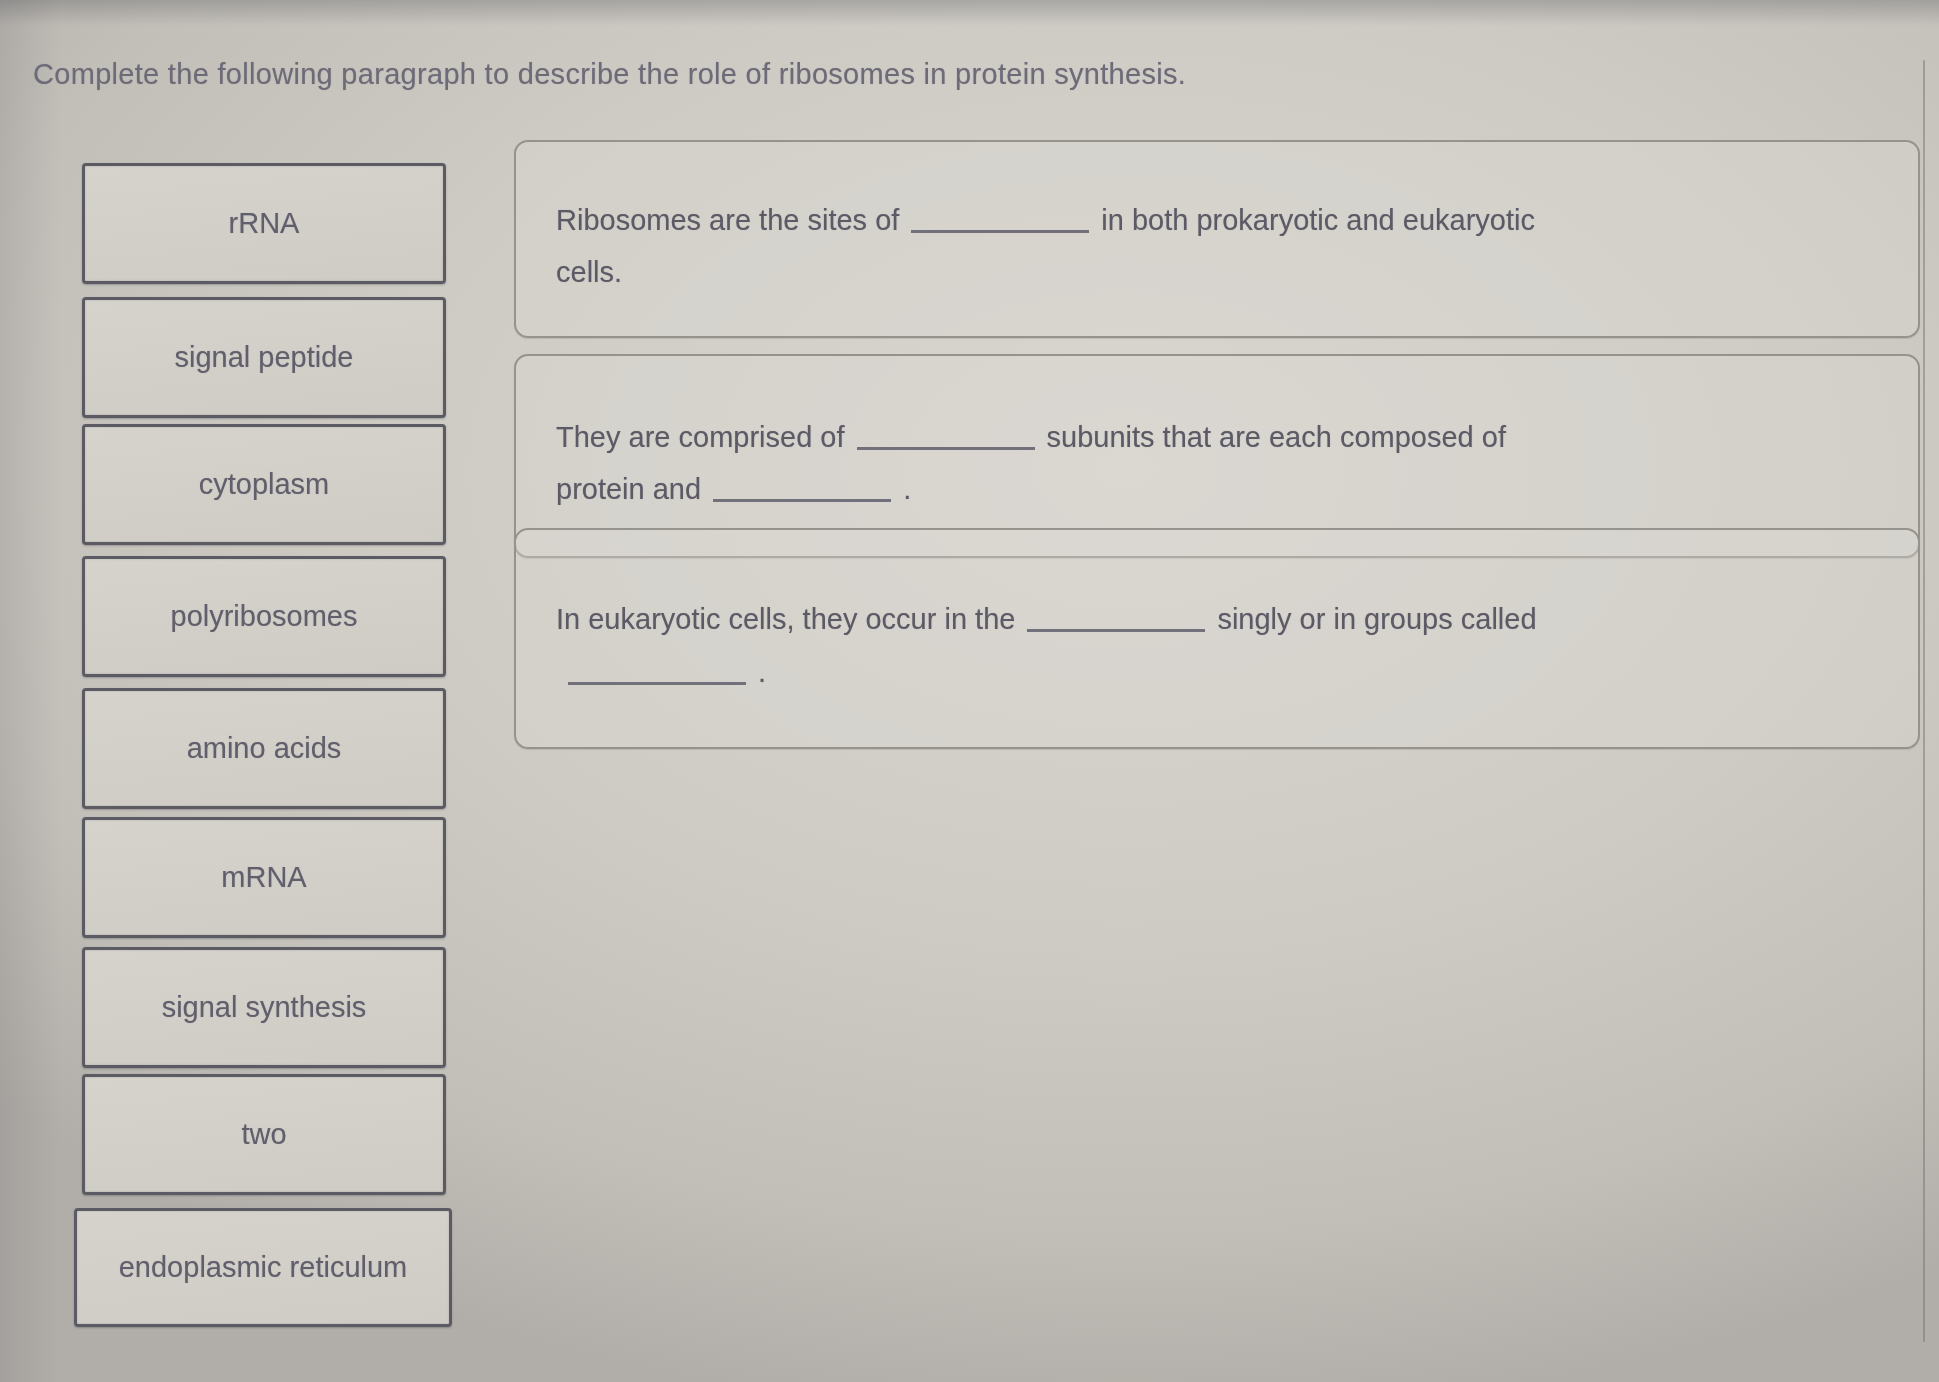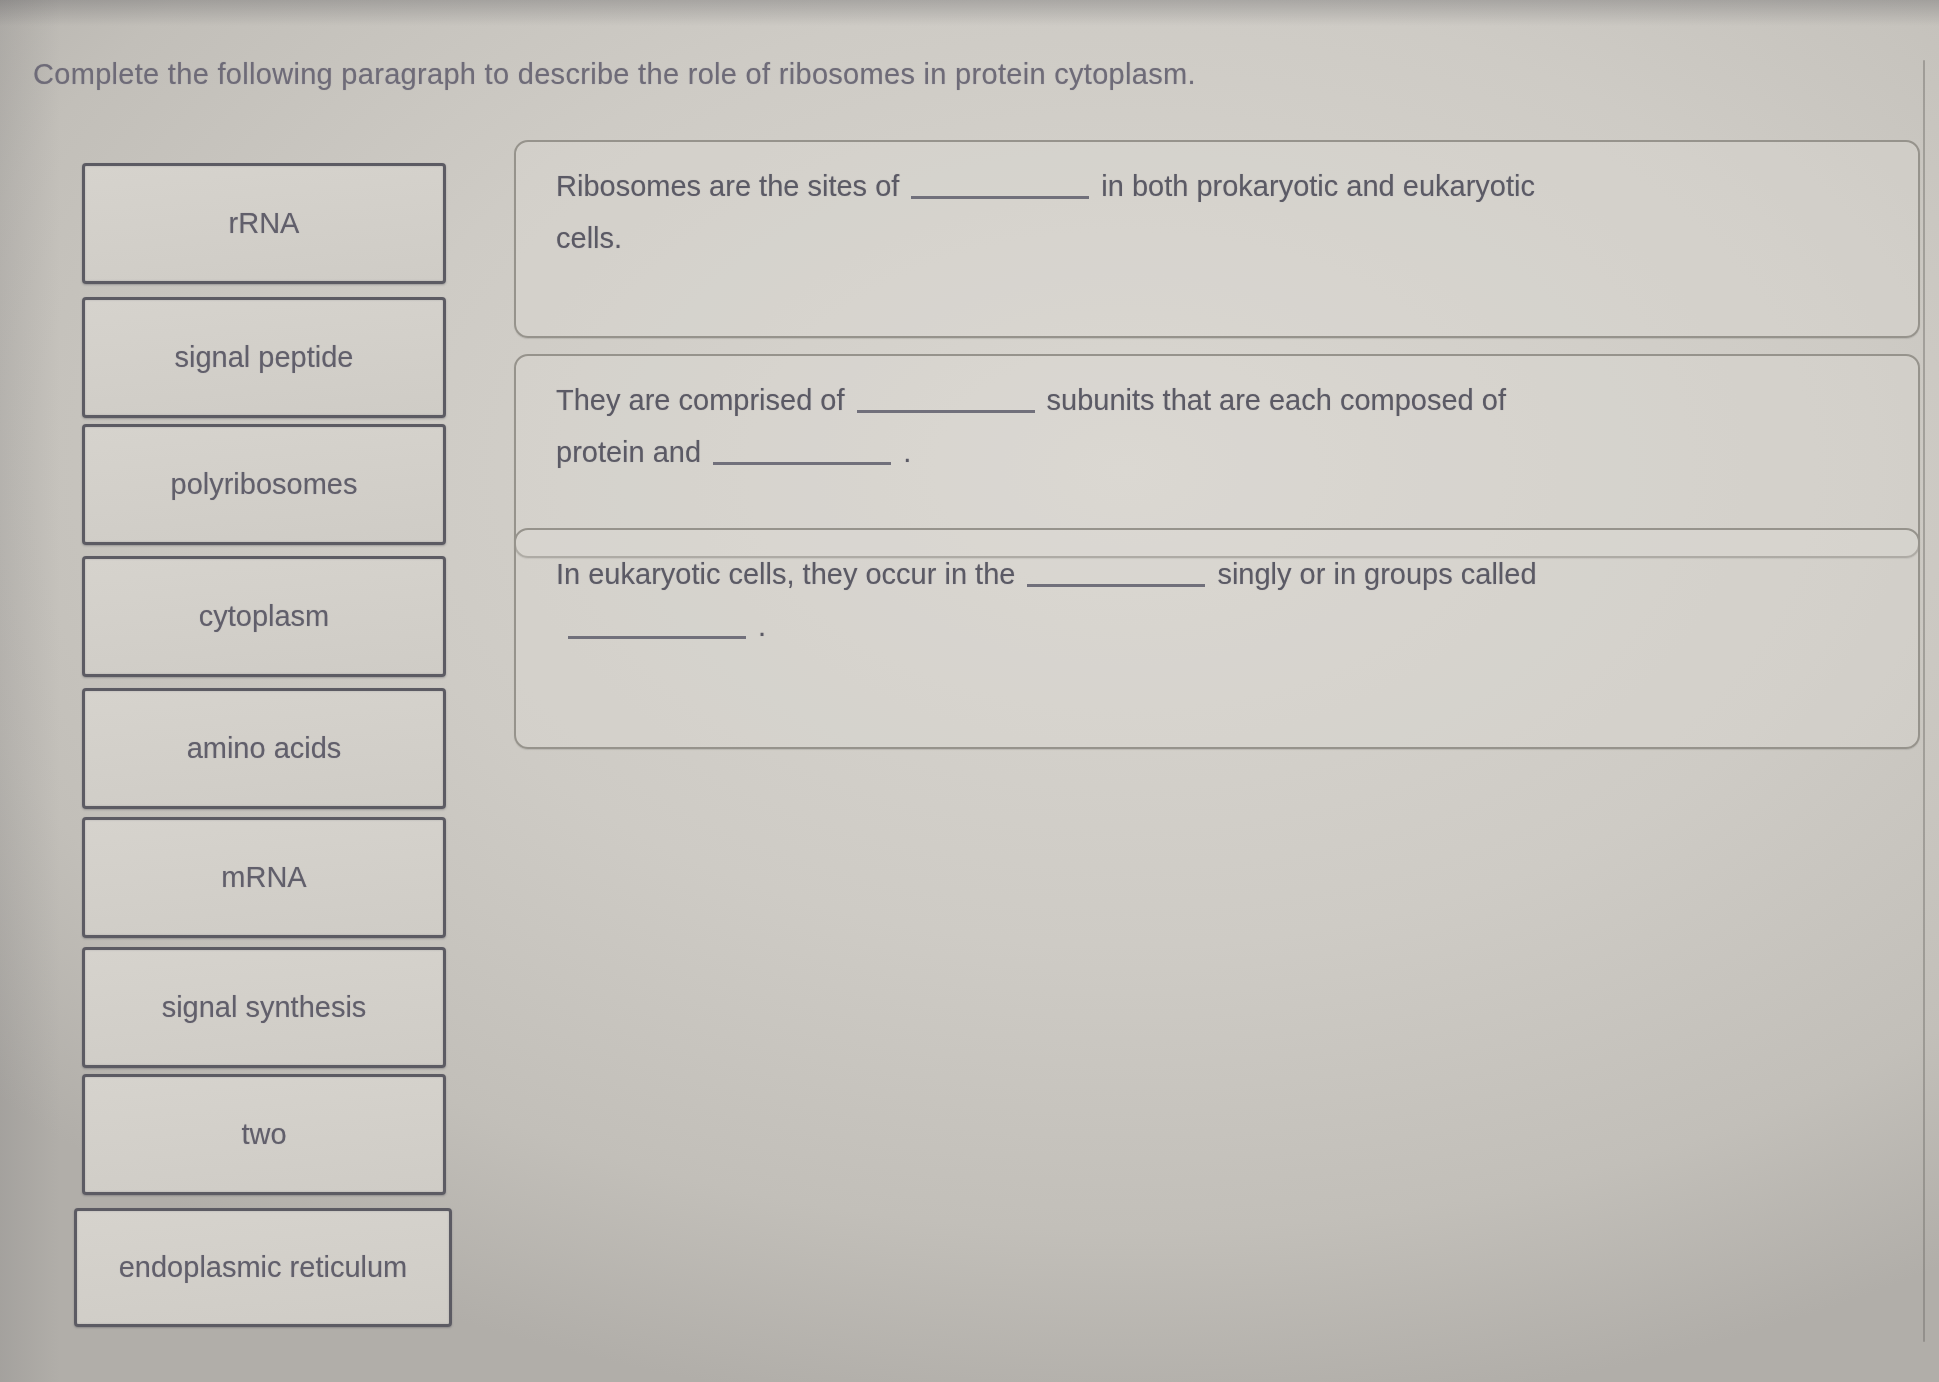--- a/index.html
+++ b/index.html
@@ -49,21 +49,21 @@
   .tile:nth-child(9){top:1208px;left:74px;width:378px;height:119px}
   
   .paragraphs{position:absolute;inset:0;}
   .para-box{
     position:absolute;left:514px;width:1406px;
     box-sizing:border-box;
     border:2px solid #96938c;
     border-radius:14px;
     background:rgba(222,219,212,.35);
     box-shadow:0 1px 1px rgba(120,118,114,.25);
-    display:flex;flex-direction:column;justify-content:flex-start;
+    display:flex;flex-direction:column;justify-content:center;
     padding:18px 46px 4px 40px;
   }
   .para-box:nth-child(1){top:140px;height:198px}
   .para-box:nth-child(2){top:354px;height:204px}
   .para-box:nth-child(3){top:528px;height:221px}
   .para-box:nth-child(4){top:760px;height:198px}
   .para-box:nth-child(5){top:972px;height:202px}
   .para-text{
     font-size:29px;color:#5b5a65;line-height:1.8;
     text-shadow:0 0 1px rgba(100,98,110,.4);
@@ -73,33 +73,33 @@
     border-bottom:3px solid #71707b;
     margin:0 12px;vertical-align:baseline;
     transform:translateY(3px);
   }
   .blank.long{width:208px;}
 </style>
 </head>
 <body>
 
 <div class="screen">
-  <div class="page-title">Complete the following paragraph to describe the role of ribosomes in protein cytoplasm.</div>
+  <div class="page-title">Complete the following paragraph to describe the role of ribosomes in protein synthesis.</div>
   <div class="word-bank" id="word-bank">
       <div class="tile">
         <span>rRNA</span>
       </div>
       <div class="tile">
         <span>signal peptide</span>
       </div>
       <div class="tile">
-        <span>polyribosomes</span>
+        <span>cytoplasm</span>
       </div>
       <div class="tile">
-        <span>cytoplasm</span>
+        <span>polyribosomes</span>
       </div>
       <div class="tile">
         <span>amino acids</span>
       </div>
       <div class="tile">
         <span>mRNA</span>
       </div>
       <div class="tile">
         <span>signal synthesis</span>
       </div>

